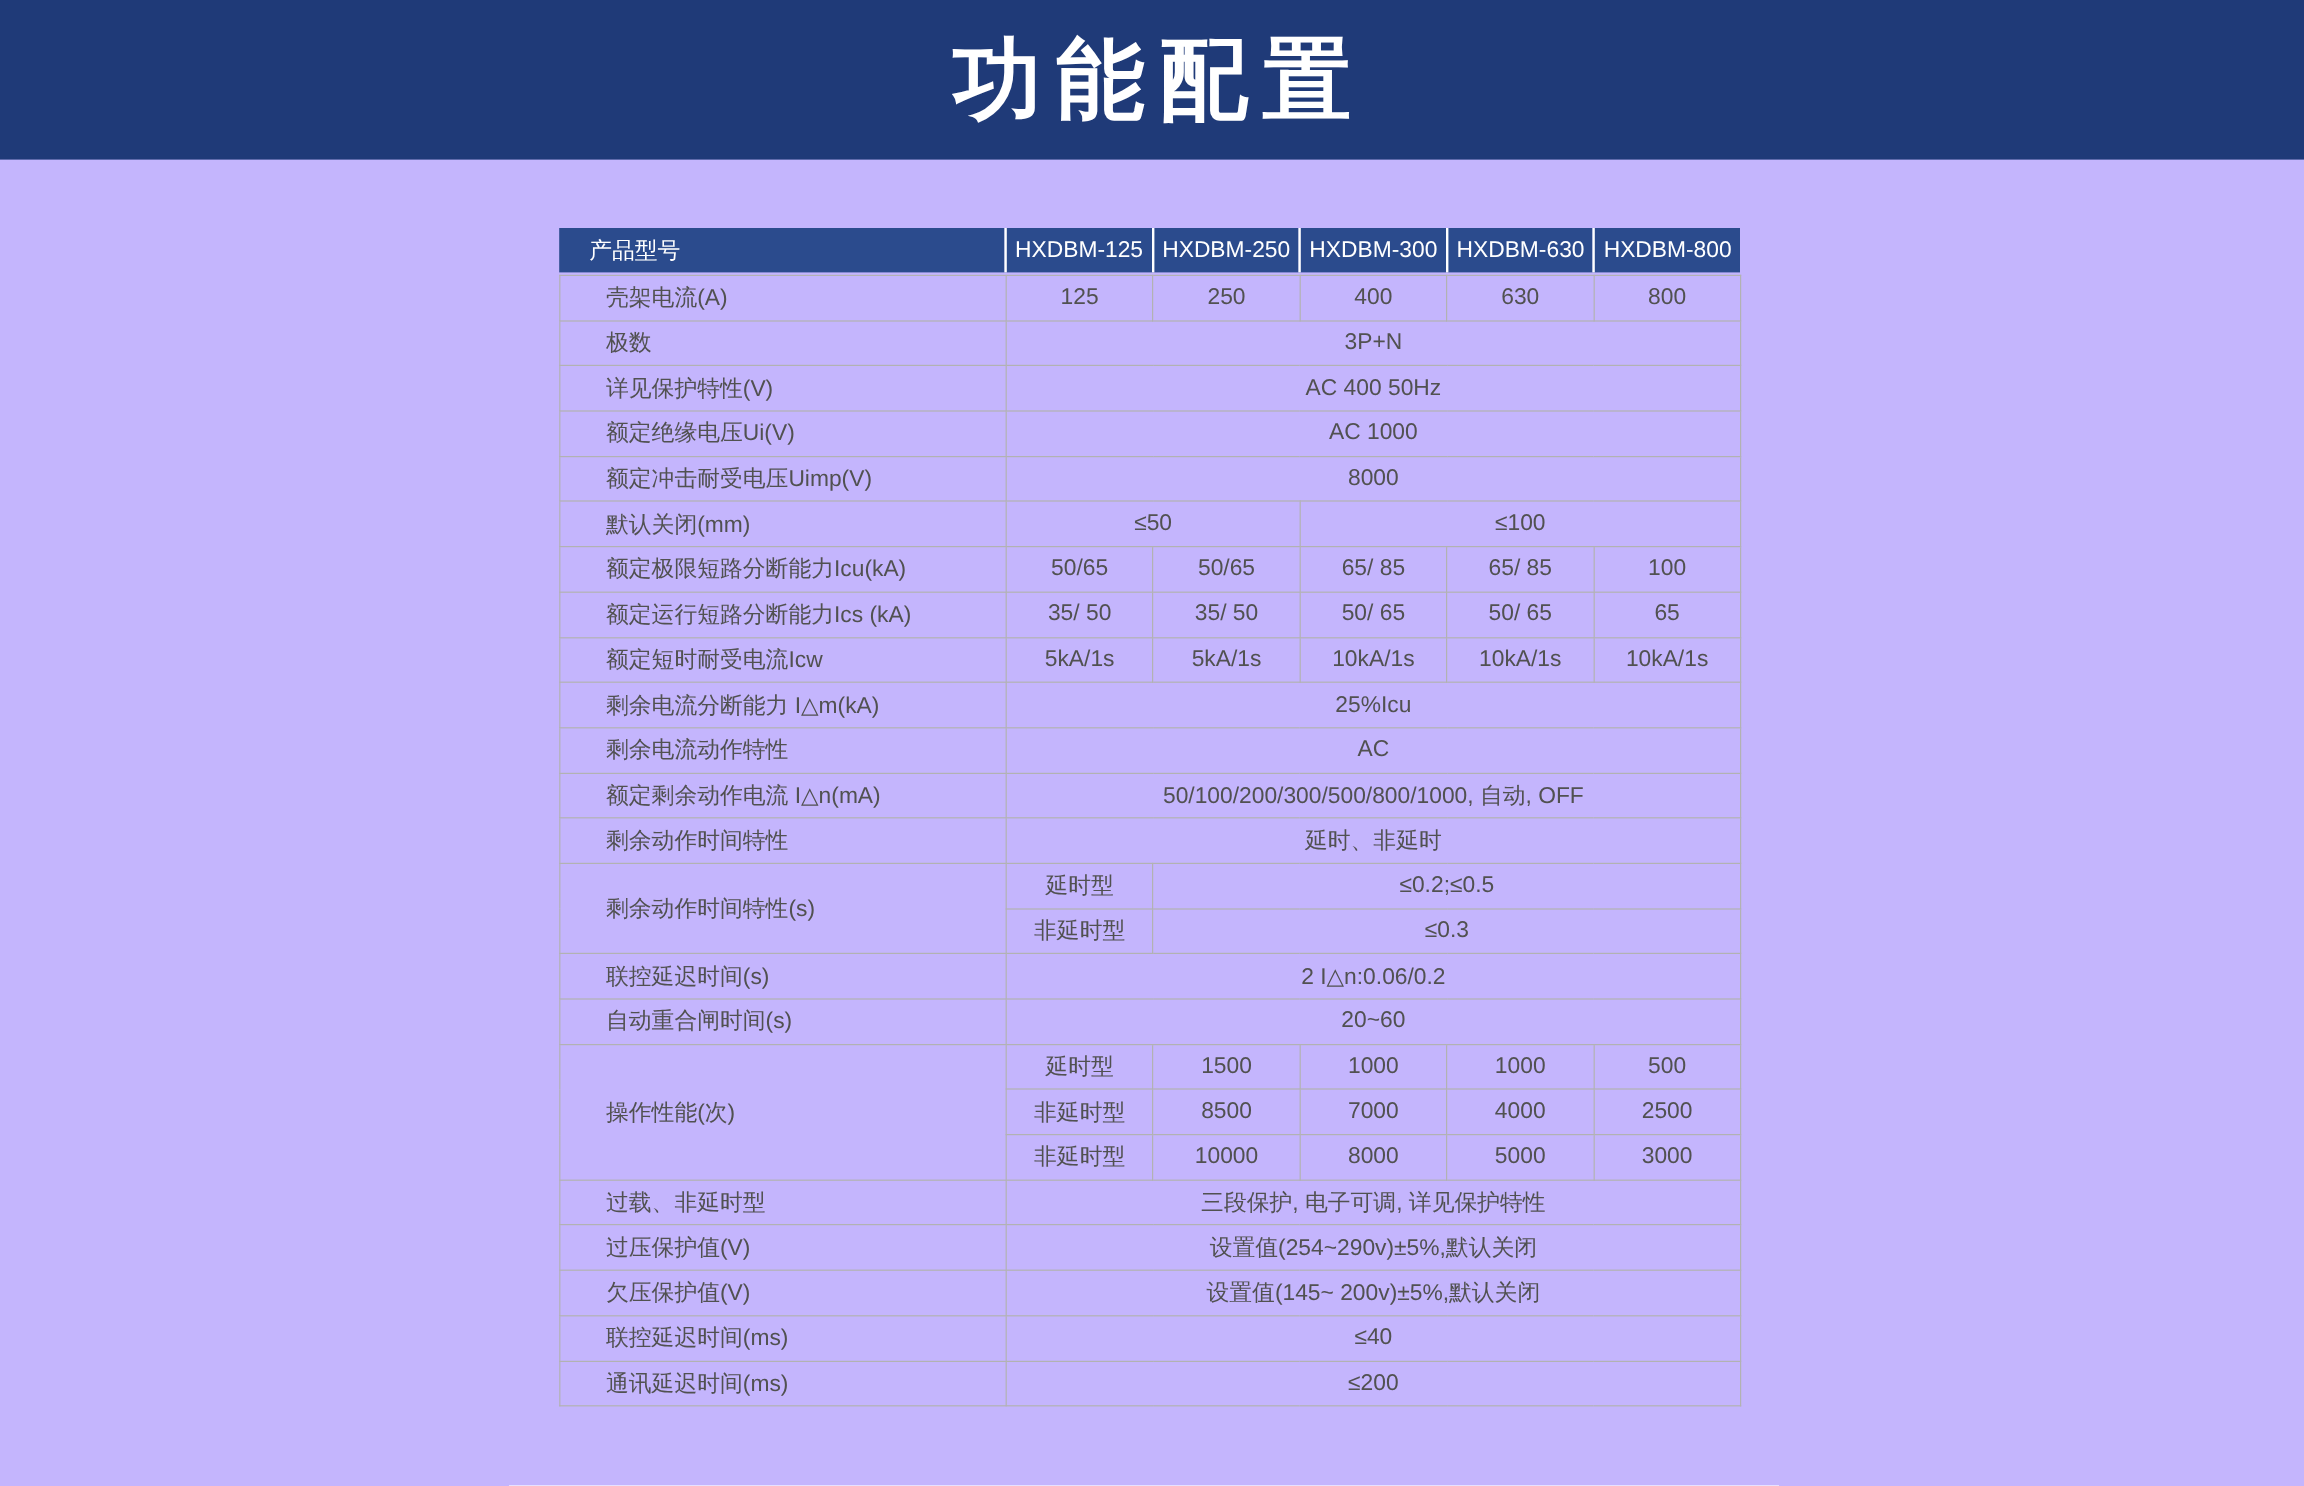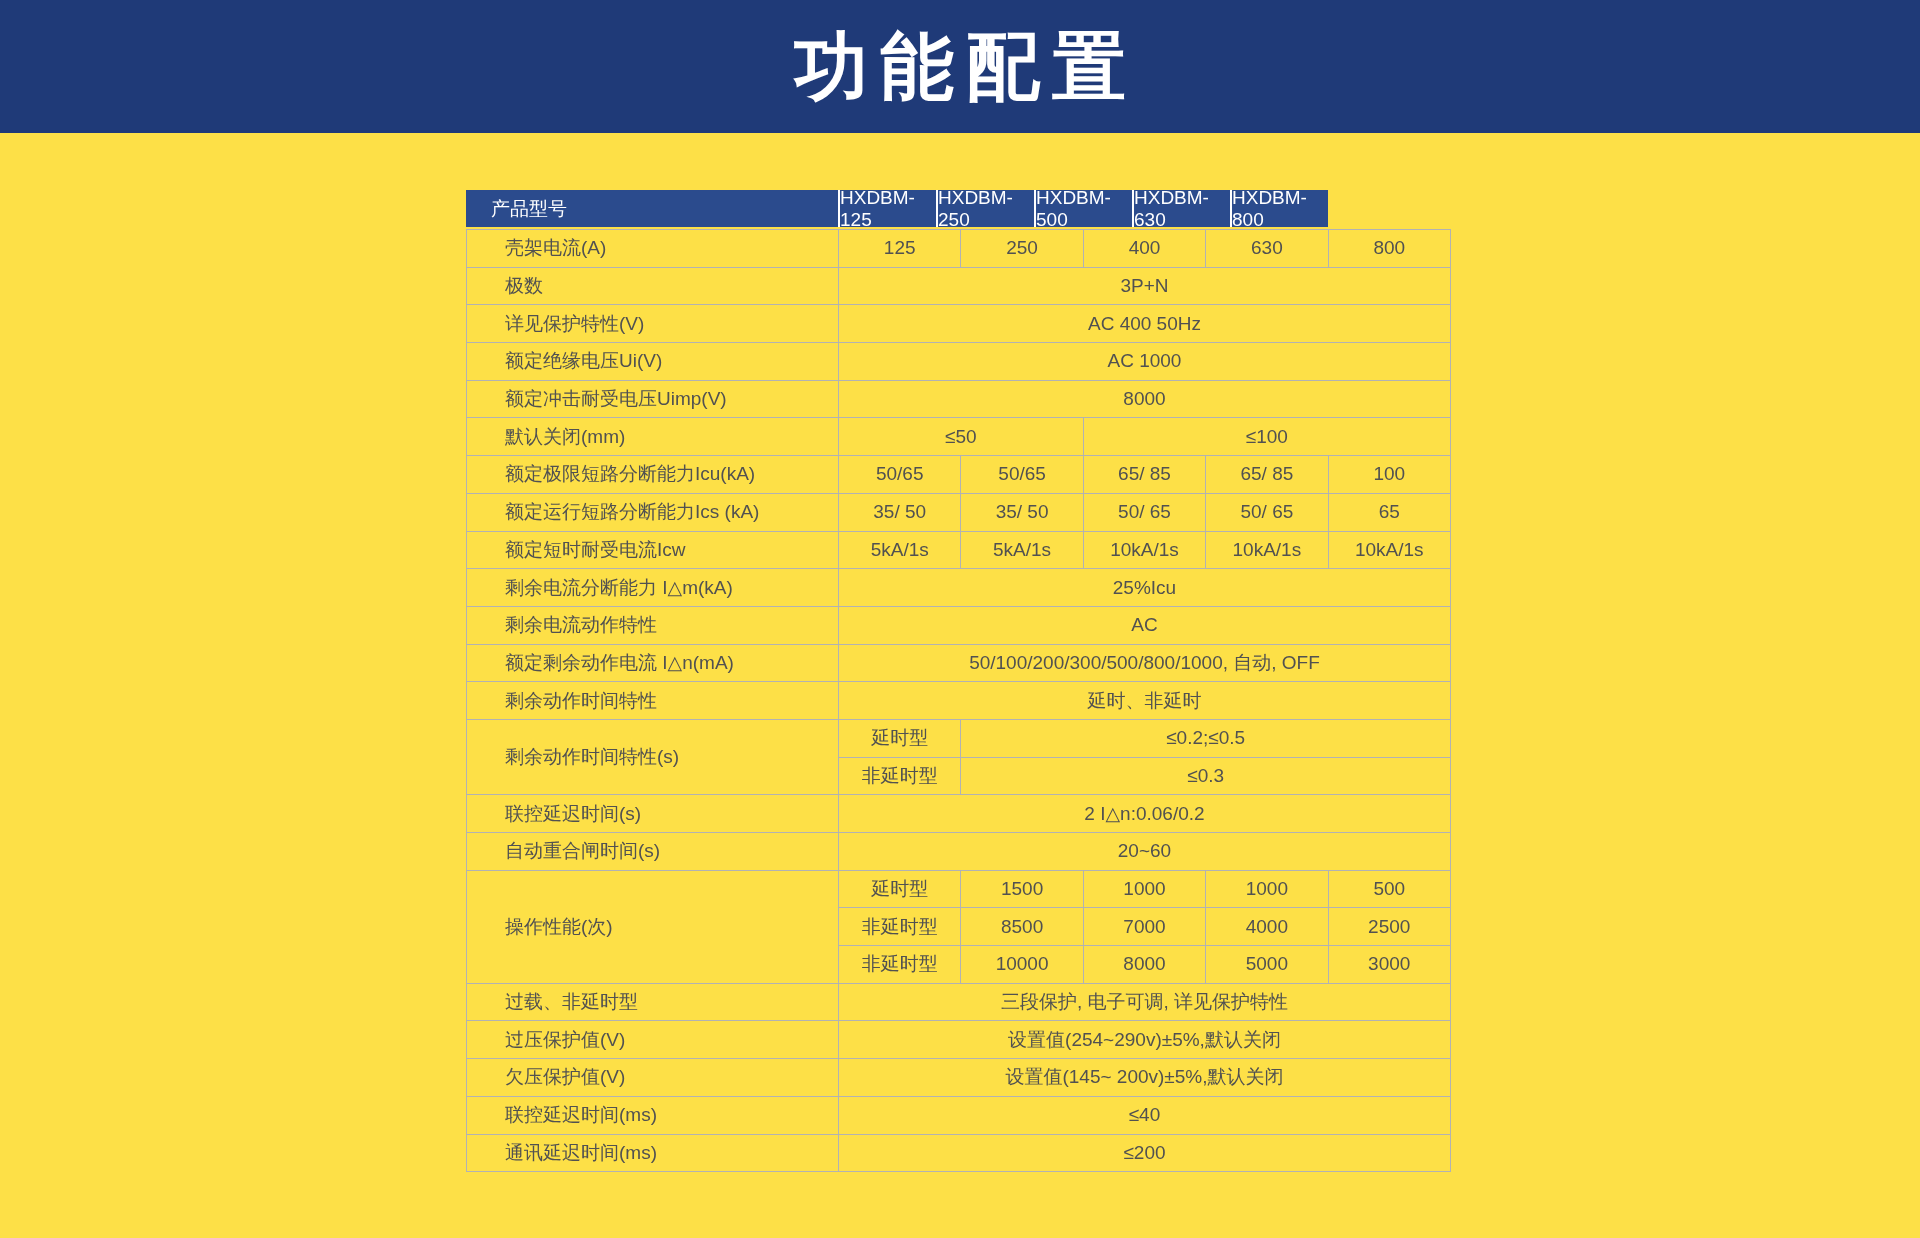--- a/index.html
+++ b/index.html
@@ -2,21 +2,21 @@
 <html><head>
 <meta charset="utf-8">
 <style>
   * { margin:0; padding:0; box-sizing:border-box; }
   html,body {
     width:1920px; height:1238px;
     background:#ffffff;
     font-family:"Liberation Sans","DejaVu Sans",sans-serif;
     overflow:hidden;
   }
-  .page { position:relative; width:1920px; height:1238px; background:#fde047; }
+  .page { position:relative; width:1920px; height:1238px; background:#c4b5fd; }
 
   
   .banner {
     position:absolute; top:0; left:0;
     width:1920px; height:133px;
     background:#1F3A78;
     display:flex; align-items:center; justify-content:center;
   }
   .banner h1 {
     color:#ffffff;
@@ -41,21 +41,21 @@
     font-size:19px;
     display:flex; align-items:center; justify-content:center;
     height:37px;
   }
   .thead-cell:first-child {
     width:372px;
     justify-content:flex-start;
     padding-left:25px;
   }
   .thead-cell + .thead-cell {
-    width:98px;
+    width:123px;
     border-left:2px solid #ffffff;
   }
 
   
   table.spec {
     margin-top:2px;
     width:984px;
     border-collapse:collapse;
     table-layout:fixed;
   }
@@ -82,21 +82,21 @@
 
   <div class="banner">
     <h1>功能配置</h1>
   </div>
 
   <div class="table-wrap">
     <div class="thead-row" id="thead-row">
         <div class="thead-cell">产品型号</div>
         <div class="thead-cell">HXDBM-125</div>
         <div class="thead-cell">HXDBM-250</div>
-        <div class="thead-cell">HXDBM-500</div>
+        <div class="thead-cell">HXDBM-300</div>
         <div class="thead-cell">HXDBM-630</div>
         <div class="thead-cell">HXDBM-800</div>
       </div>
     <table class="spec">
       <colgroup>
         <col style="width:372px">
         <col style="width:122.4px">
           <col style="width:122.4px">
           <col style="width:122.4px">
           <col style="width:122.4px">

